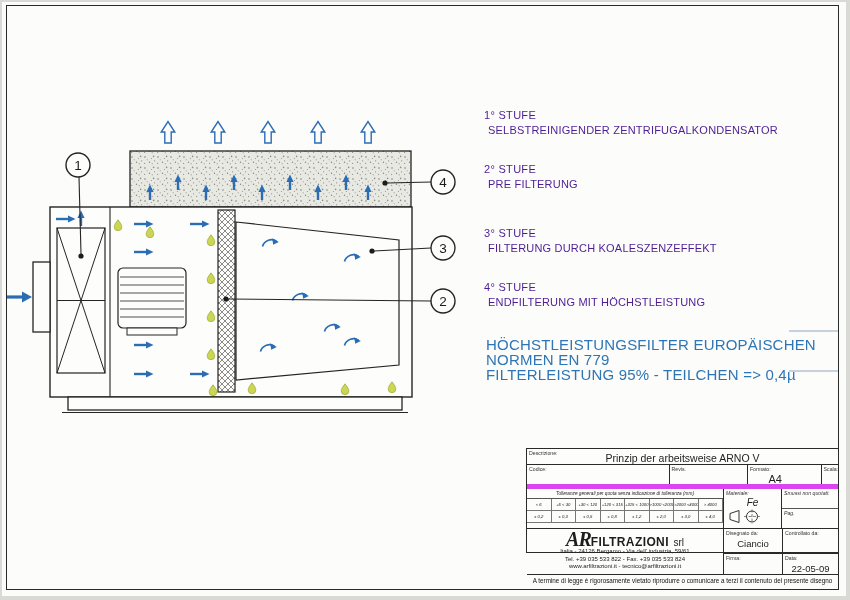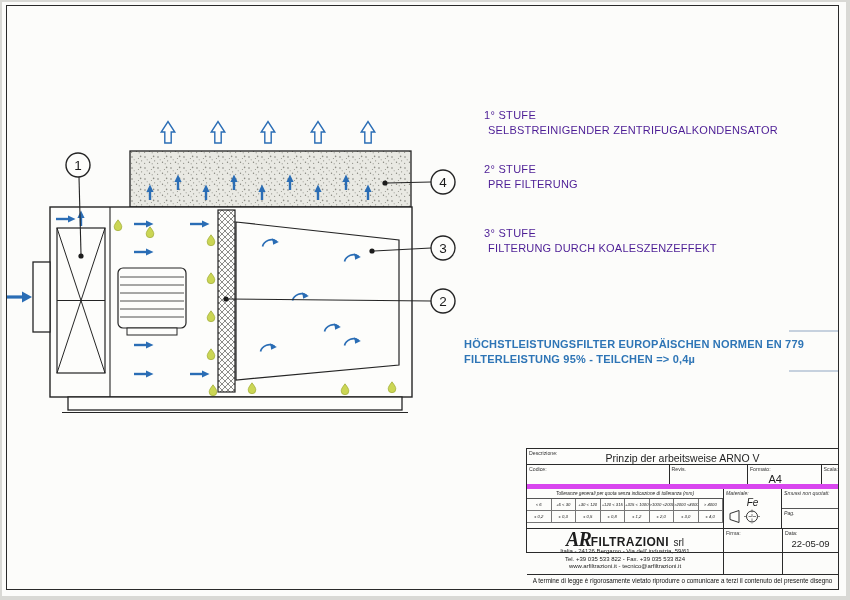--- a/index.html
+++ b/index.html
@@ -6,21 +6,21 @@
   html,body { width:850px; height:600px; }
   body { background:#d9d9d5; font-family:"Liberation Sans", sans-serif; position:relative; overflow:hidden; }
   .sheet { position:absolute; left:2px; top:2px; width:844px; height:594px; background:#fcfcfa; }
   .frame { position:absolute; left:6px; top:5px; width:833px; height:585px; border:1.5px solid #2a2a2a; }
   .diagram { position:absolute; left:0; top:0; width:850px; height:600px; }
 
   .stage { position:absolute; left:484px; width:356px; color:#4c1d95; }
   .stage-num { font-size:11px; letter-spacing:0.3px; line-height:15px; }
   .stage-desc { font-size:11px; letter-spacing:0.2px; line-height:15px; padding-left:4px; white-space:nowrap; }
 
-  .highlight { position:absolute; left:464px; top:337px; width:356px; color:#2e75b6; font-size:11px; line-height:15px; letter-spacing:0.2px;font-weight:bold; }
+  .highlight { position:absolute; left:486px; top:337px; width:356px; color:#2e75b6; font-size:15px; line-height:15px; letter-spacing:0.2px; }
 
   
   .tblock { position:absolute; left:526px; top:448px; width:313px; height:105px; border:1.4px solid #2a2a2a; background:#fdfdfb; color:#1d1d1d; }
   .tlabel { font-size:5.2px; color:#333; display:block; padding:1px 0 0 2px; text-align:left; line-height:6px; }
   .tb-desc { position:relative; height:16px; border-bottom:1px solid #2a2a2a; }
   .tb-title { position:absolute; left:0; right:0; top:3px; text-align:center; font-size:10.5px; }
   .tb-code { display:flex; height:24px; border-bottom:5px solid #d946ef;gap:18px; }
   .tb-code .cell { position:relative; }
   .c-codice { width:131px; }
   .c-revis { width:64px; border-left:1px solid #2a2a2a; }
@@ -218,20 +218,22 @@
   </div>
   <div class="stage" style="top:162px">
     <div class="stage-num">2° STUFE</div>
     <div class="stage-desc">PRE FILTERUNG</div>
   </div>
   <div class="stage" style="top:226px">
     <div class="stage-num">3° STUFE</div>
     <div class="stage-desc">FILTERUNG DURCH KOALESZENZEFFEKT</div>
   </div>
   <div class="stage" style="top:280px">
+    <div class="stage-num">4° STUFE</div>
+    <div class="stage-desc">ENDFILTERUNG MIT HÖCHSTLEISTUNG</div>
   </div>
 </div>
 
 <div class="highlight">
   <div>HÖCHSTLEISTUNGSFILTER EUROPÄISCHEN NORMEN EN 779</div>
   <div>FILTERLEISTUNG 95% - TEILCHEN =&gt;  0,4µ</div>
 </div>
 
 <div class="tblock">
   <div class="tb-desc">
@@ -301,20 +303,29 @@
     <div class="company">
       <div class="logo">
         <span class="ar">AR</span><span class="fil">FILTRAZIONI</span>
         <span class="srl">srl</span>
       </div>
       <div class="addr">Italia - 24126 Bergamo - Via dell' industria, 59/61</div>
       <div class="addr">Tel. +39 035 533 822 - Fax. +39 035 533 824</div>
       <div class="addr">www.arfiltrazioni.it - tecnico@arfiltrazioni.it</div>
     </div>
     <div class="sign">
+      <div class="sign-r1">
+        <div class="s-des">
+          <span class="tlabel">Disegnato da:</span>
+          <div class="s-val">Ciancio</div>
+        </div>
+        <div class="s-con">
+          <span class="tlabel">Controllato da:</span>
+        </div>
+      </div>
       <div class="sign-r2">
         <div class="s-firma">
           <span class="tlabel">Firma:</span>
         </div>
         <div class="s-data">
           <span class="tlabel">Data:</span>
           <div class="s-val">22-05-09</div>
         </div>
       </div>
     </div>

